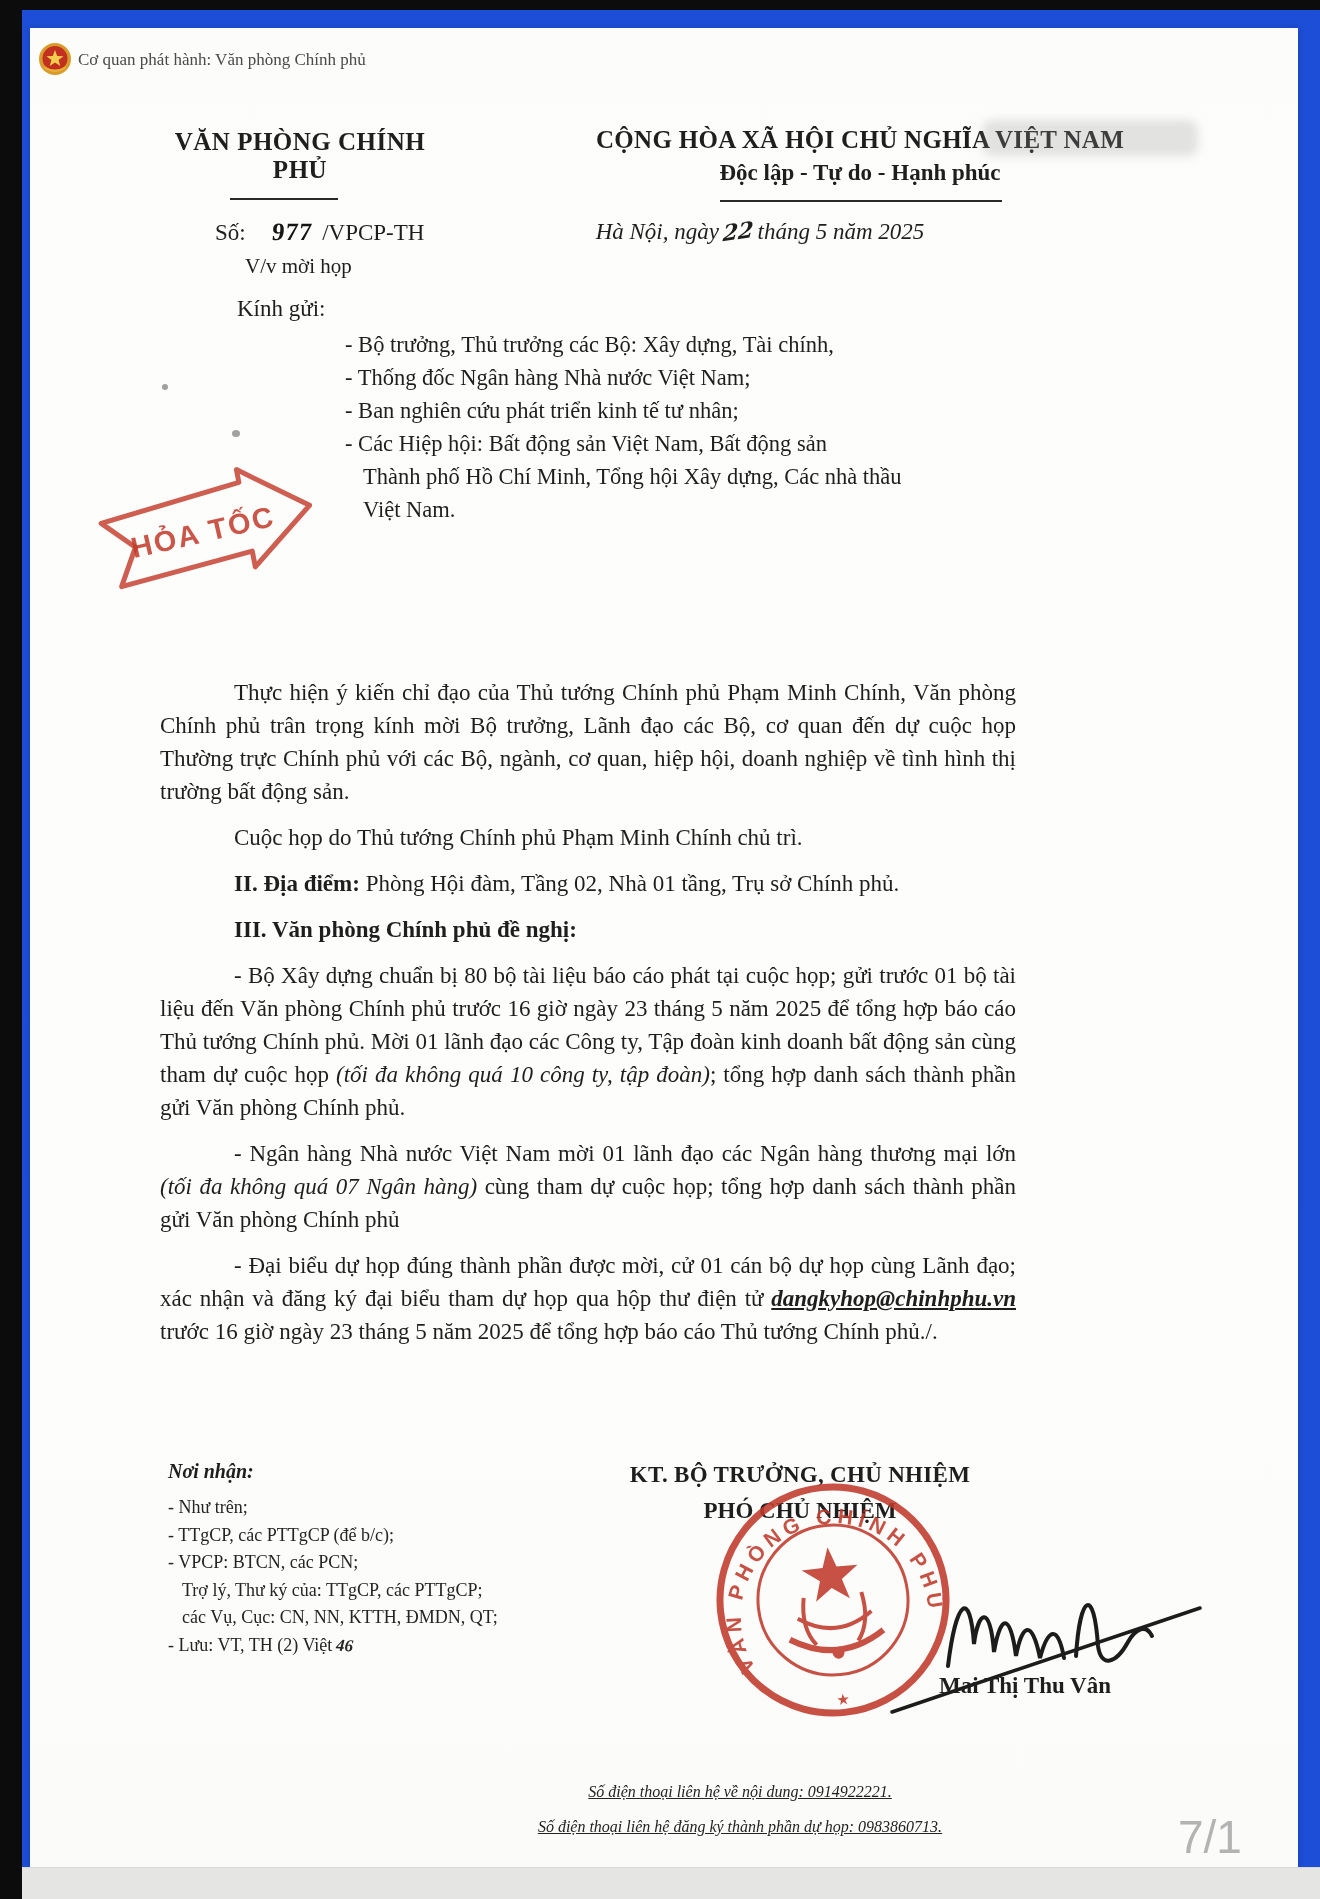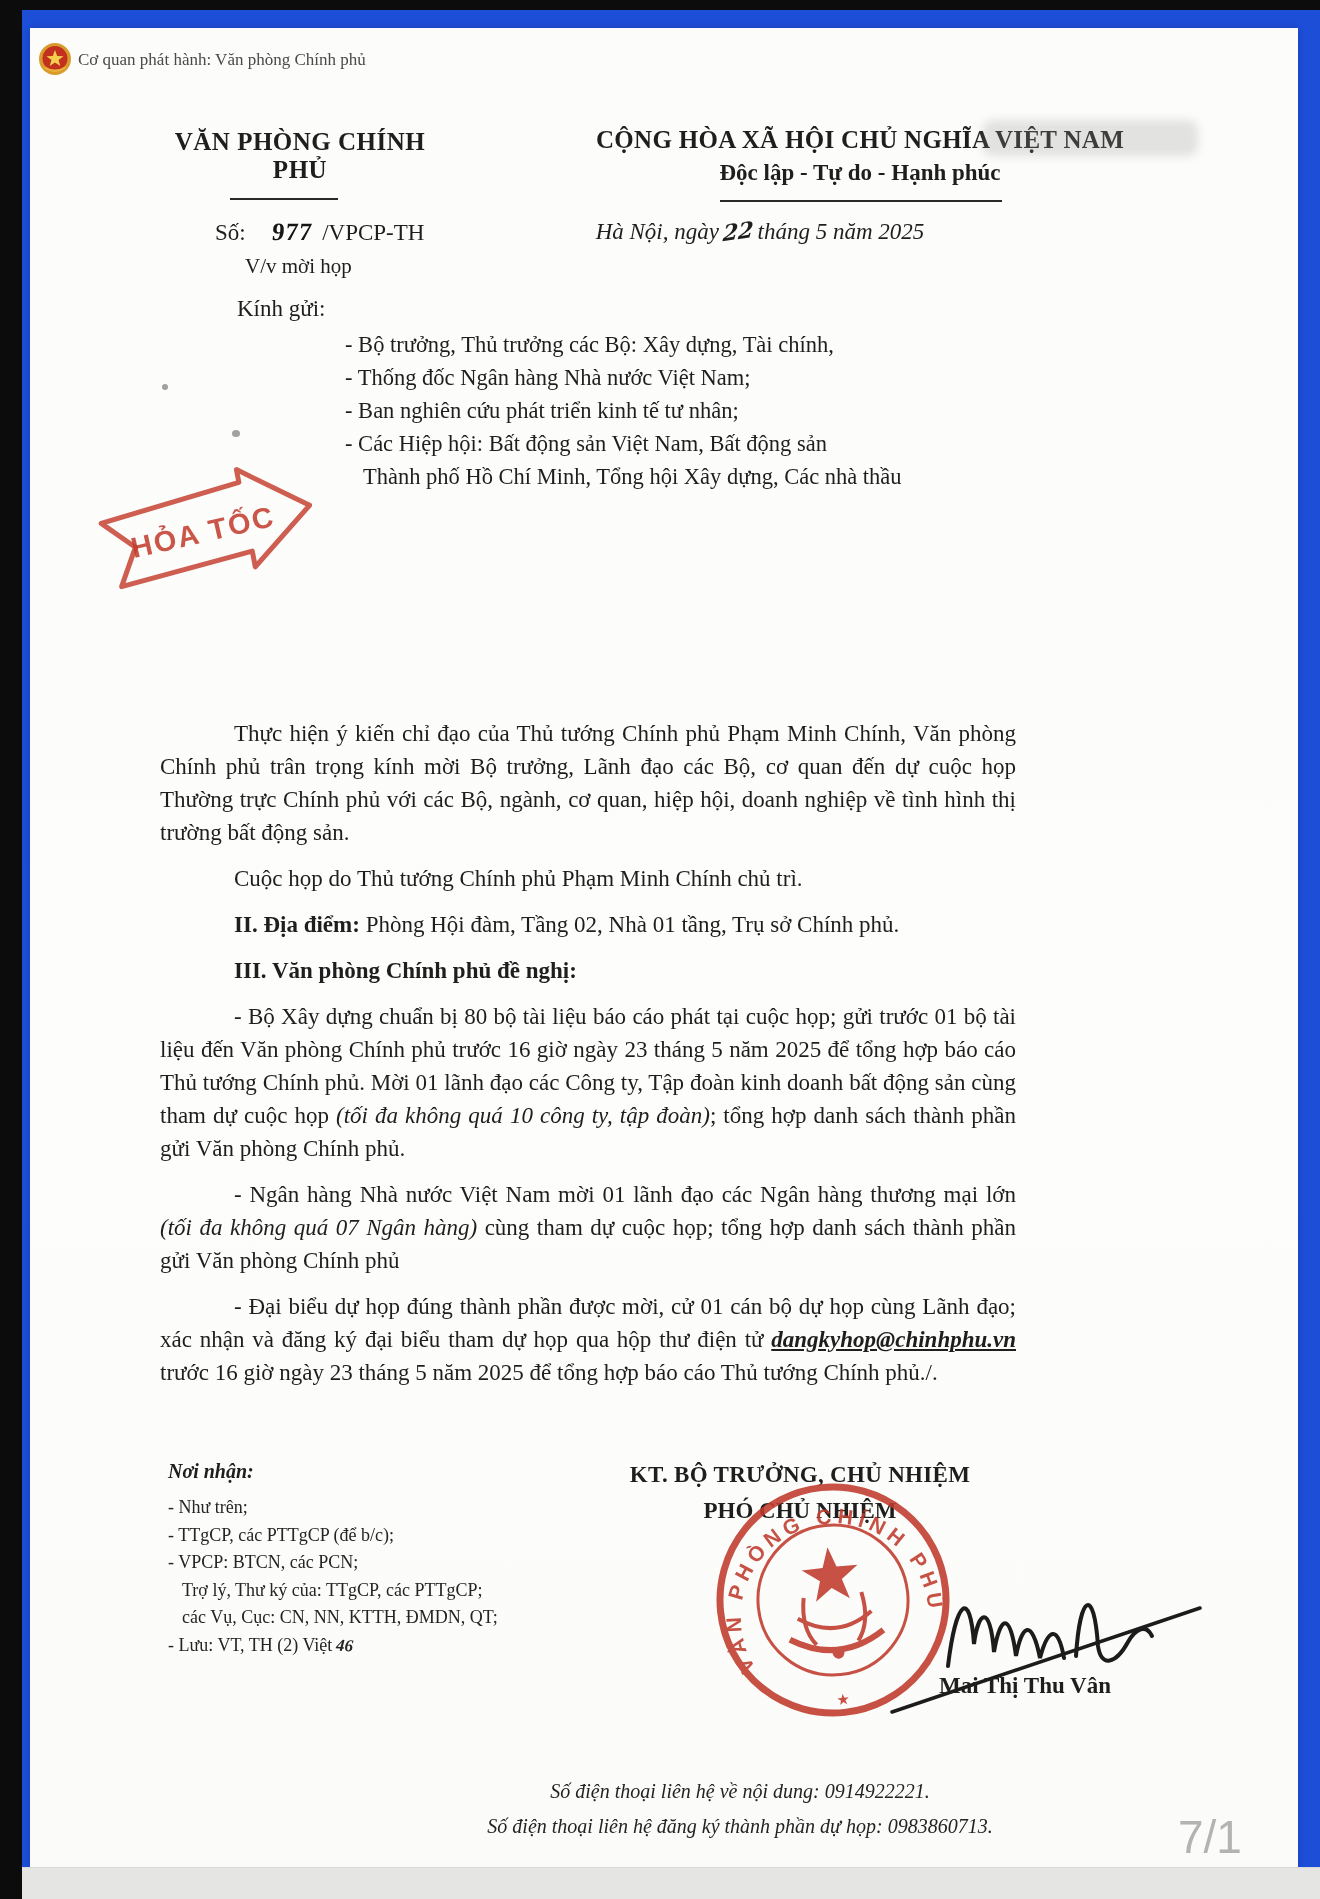--- a/index.html
+++ b/index.html
@@ -13,21 +13,21 @@
   .page{
     position:absolute;left:8px;top:18px;width:1268px;height:1840px;
     background:linear-gradient(180deg,#fcfcfa 0%,#fdfdfb 60%,#fbfbf9 100%);
     box-shadow:0 0 7px rgba(0,0,0,.18);
   }
   .bottombar{position:absolute;left:0;bottom:0;width:100%;height:31px;background:#e5e5e3;border-top:1px solid #d9d9d7;}
   .abs{position:absolute;}
   .b{font-weight:bold;}
   .i{font-style:italic;}
   .ctr{text-align:center;}
-  .jus{text-align:justify;margin-top:41px;}
+  .jus{text-align:justify;}
 
   
   .issuer{left:48px;top:22px;font-size:17px;color:#4a4a4a;font-family:"Liberation Serif",serif;}
   .emblem{left:8px;top:14px;width:34px;height:34px;}
 
   
   .org-left{left:120px;top:100px;width:300px;font-size:25px;letter-spacing:.5px;}
   .org-rule{left:200px;top:170px;width:108px;border-top:2px solid #2a2a2a;height:0;}
   .nat-1{left:440px;top:98px;width:780px;font-size:25px;letter-spacing:.3px;}
   .nat-2{left:440px;top:132px;width:780px;font-size:23px;}
@@ -59,21 +59,21 @@
   .noinhan .cont2{padding-left:14px;}
   .hand-46{display:inline-block;font-weight:bold;font-style:italic;font-size:17px;transform:rotate(4deg);margin-left:4px;}
 
   .sig-title1{left:560px;top:1434px;width:420px;font-size:23px;letter-spacing:.3px;}
   .sig-title2{left:560px;top:1470px;width:420px;font-size:23px;}
   .signer-name{left:845px;top:1645px;width:300px;font-size:23px;z-index:6;}
 
   .seal{left:678px;top:1447px;width:250px;height:250px;z-index:4;transform:rotate(-6deg);opacity:.88;}
   .signature{left:860px;top:1488px;width:320px;height:215px;z-index:5;}
 
-  .contacts{left:160px;top:1746px;width:1100px;font-size:20px;line-height:35px;color:#232323;}
+  .contacts{left:160px;top:1746px;width:1100px;font-size:16px;line-height:35px;color:#232323;text-decoration:underline;}
 
   .page-indicator{left:1148px;top:1782px;font-family:"Liberation Sans",sans-serif;font-size:46px;color:#b3b3b3;z-index:3;}
 
   .smudge{left:952px;top:92px;width:216px;height:36px;background:rgba(150,150,150,.26);filter:blur(5px);border-radius:10px;}
   .speck{width:6px;height:6px;border-radius:50%;background:#555;opacity:.55;}
   .speck1{left:132px;top:356px;}
   .speck2{left:202px;top:402px;width:8px;height:7px;}
 </style>
 </head>
 <body>
@@ -103,20 +103,21 @@
 
     <div class="abs salutation">Kính gửi:</div>
     <div class="abs speck speck1"></div>
     <div class="abs speck speck2"></div>
     <div class="abs rc-list">
       <div>- Bộ trưởng, Thủ trưởng các Bộ: Xây dựng, Tài chính,</div>
       <div>- Thống đốc Ngân hàng Nhà nước Việt Nam;</div>
       <div>- Ban nghiên cứu phát triển kinh tế tư nhân;</div>
       <div>- Các Hiệp hội: Bất động sản Việt Nam, Bất động sản</div>
       <div class="cont">Thành phố Hồ Chí Minh, Tổng hội Xây dựng, Các nhà thầu</div>
+      <div class="cont">Việt Nam.</div>
     </div>
 
     <div class="abs hoatoc">
       <svg width="218" height="120" viewBox="0 0 218 120">
         <polygon points="5,30 148,16 148,3 213,52 148,102 148,86 13,96 34,60" fill="none" stroke="#c23a2b" stroke-width="5" stroke-linejoin="round" opacity="0.82"></polygon>
       </svg>
       <span class="lbl">HỎA TỐC</span>
     </div>
 
     <div class="abs docbody jus">

